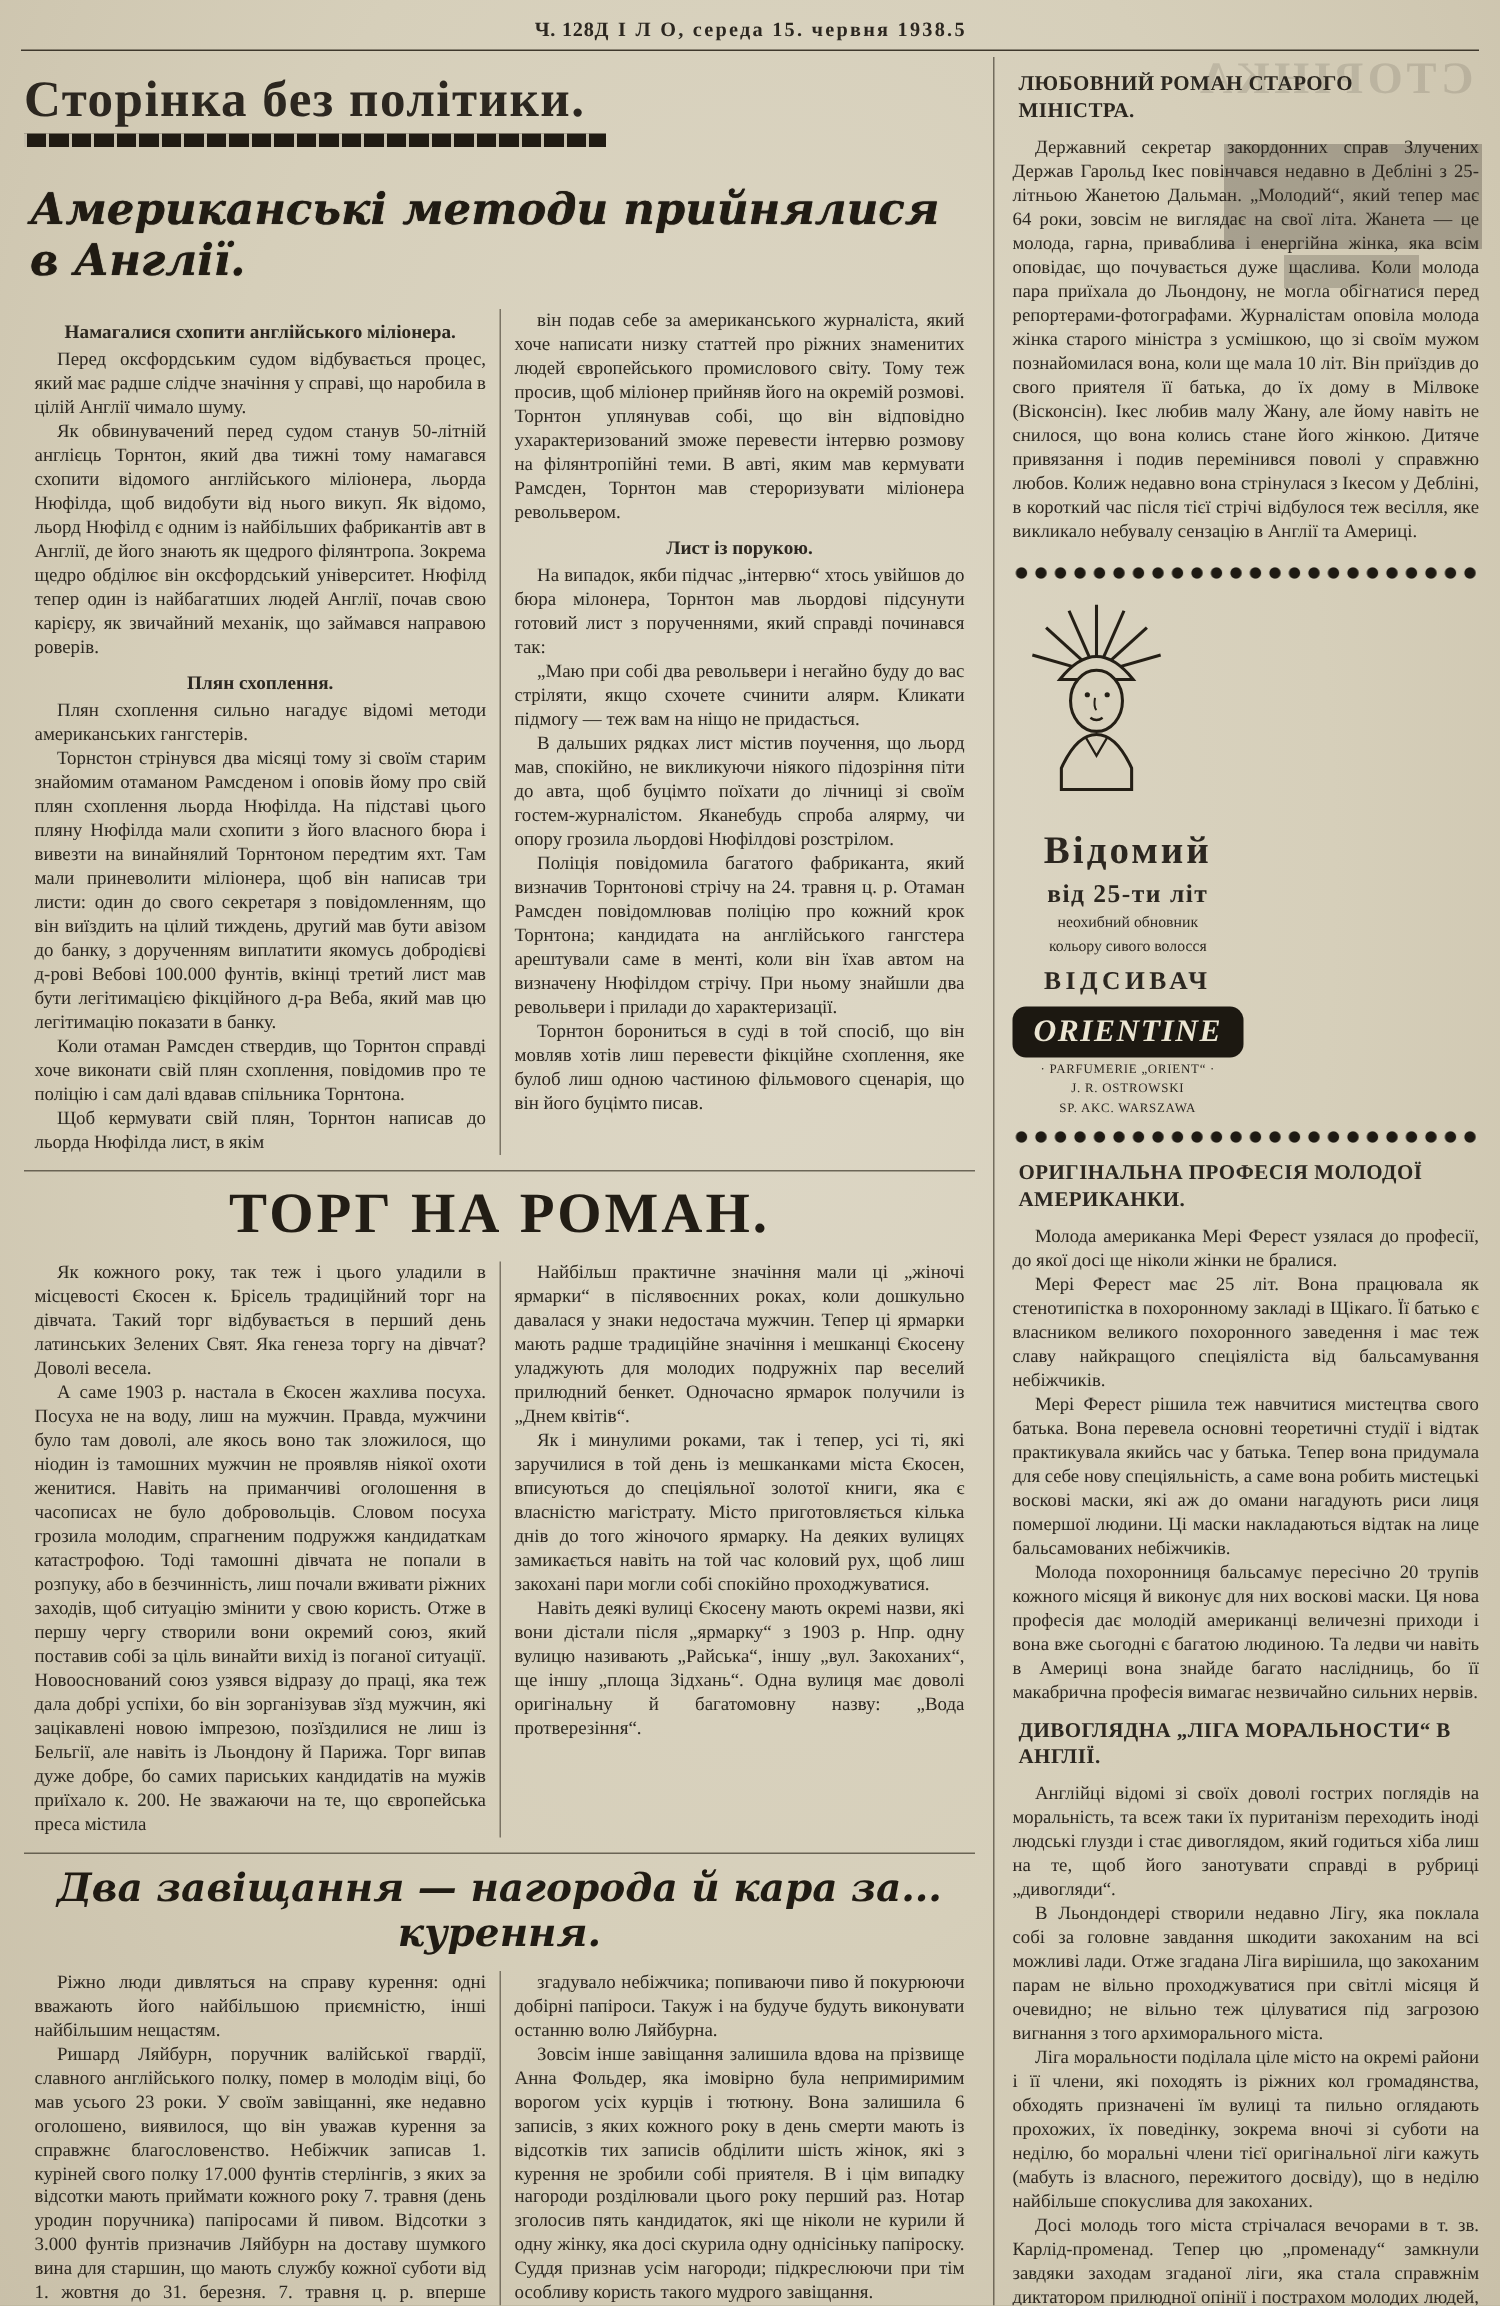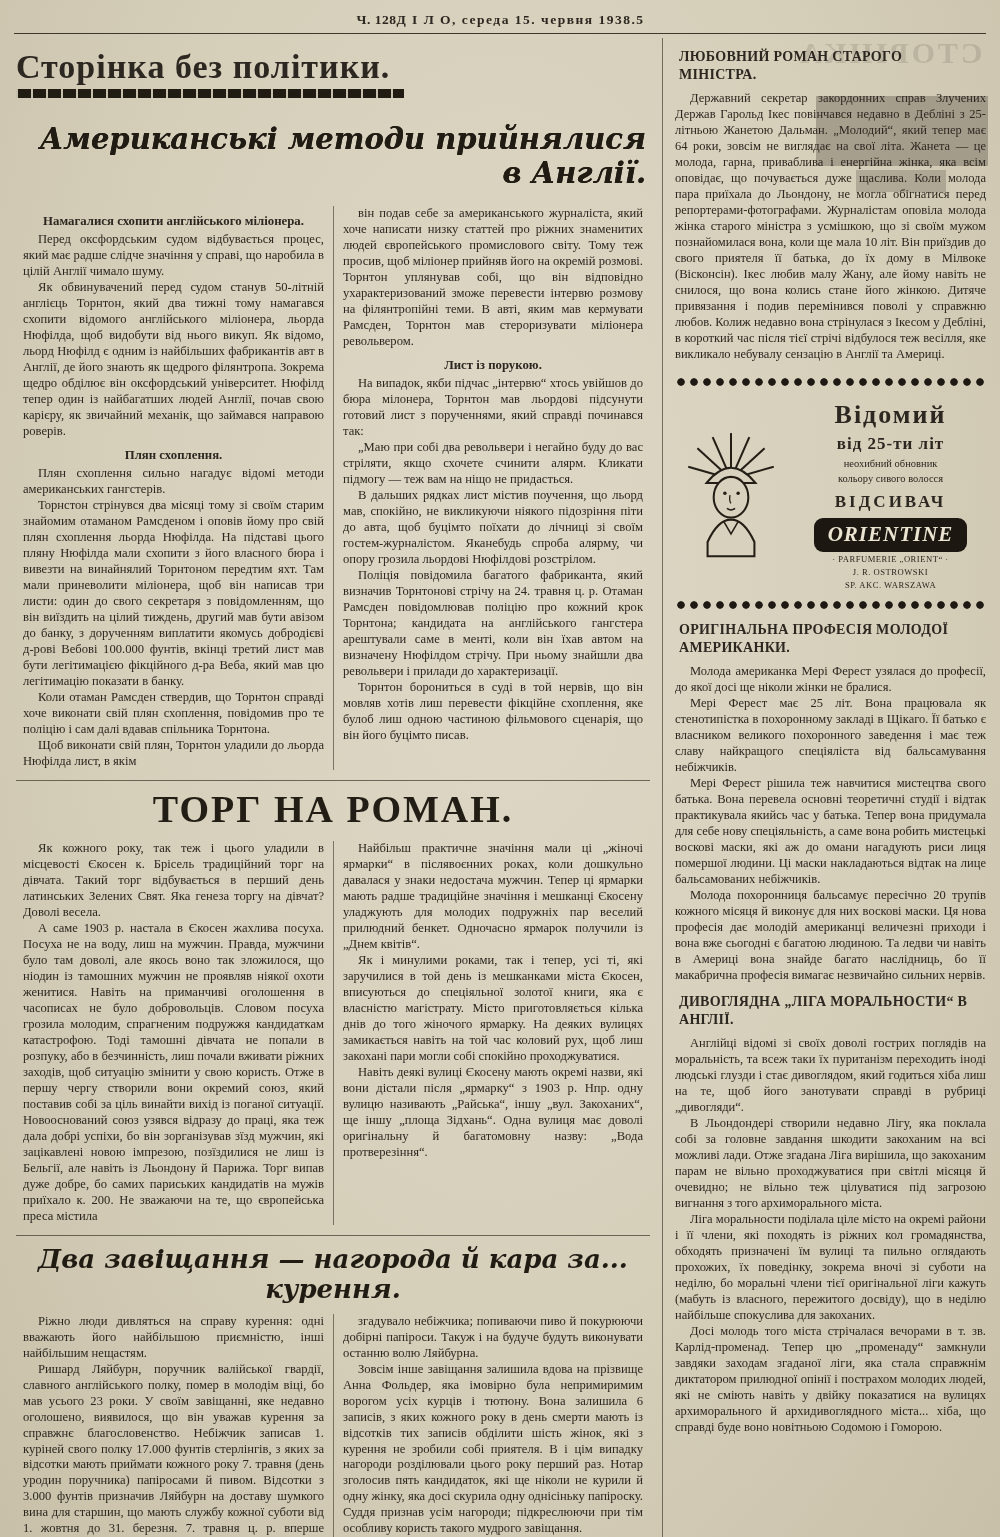--- a/index.html
+++ b/index.html
@@ -19,40 +19,40 @@
 
   .content { display:grid; grid-template-columns: 648px 1fr; padding:4px 14px 0 14px; }
   .left-area { padding-right:10px; }
   .right-col { border-left:1px solid rgba(60,54,42,.65); padding-left:12px; position:relative; font-size:12.5px; line-height:1.28; }
 
   h1,h2,h3 { margin:0; }
   .section-title { font-size:34px; font-weight:600; letter-spacing:1px; margin:10px 0 3px 2px; }
   .ornament-bar { width:388px; height:9px; background:#201b13; margin:2px 0 6px 2px;
     background-image:repeating-linear-gradient(90deg, rgba(216,209,189,.9) 0 2px, rgba(216,209,189,0) 2px 15px); }
 
-  .main-headline { font:italic 900 29px "DejaVu Serif", serif; text-align:right;
+  .main-headline { font:italic 900 29px "DejaVu Serif", serif; text-align:left;
     margin:24px 6px 16px 6px; text-shadow:0 0 .6px #1d1913; color:#201b13; }
 
   .two-col { display:grid; grid-template-columns:1fr 1fr; font-size:12.6px; line-height:1.27; }
   .two-col .col { padding:0 9px; min-width:0; }
   .two-col .col + .col { border-left:1px solid rgba(60,54,42,.6); }
   p { margin:0; text-indent:15px; text-align:justify; }
   .subhead { text-align:center; font-weight:bold; font-size:12.8px; margin:7px 0 3px 0; }
 
   .sect-rule { border-top:1px solid rgba(60,54,42,.7); margin:10px 2px 4px 2px; }
   .torg-headline { text-align:center; font-size:38px; font-weight:700; letter-spacing:2px; margin:6px 0 10px 0; color:#221d15; }
   .testament-headline { font:italic 900 26px "DejaVu Serif", serif; text-align:center; margin:8px 0 10px 0; color:#201b13; }
 
   .right-headline { text-align:left; font-weight:700; font-size:14px; letter-spacing:.3px; margin:10px 4px 6px 4px; }
 
   
   .ad { margin:14px 0 6px 0; }
   .chain { height:12px; background-image:radial-gradient(circle at 6px 6px, #1e1a13 3.4px, rgba(0,0,0,0) 4.1px);
     background-size:13px 12px; background-repeat:repeat-x; }
-  .ad-body { display:flex; align-items:center; gap:8px; padding:10px 0 8px 0; }
+  .ad-body { display:flex; align-items:flex-start; gap:20px; padding:10px 0 8px 0;flex-direction:column; }
   .ad-art { width:112px; flex:none; }
   .ad-text { flex:1; text-align:center; }
   .ad-l1 { font-size:26px; font-weight:700; letter-spacing:2px; }
   .ad-l2 { font-size:17px; font-weight:700; letter-spacing:1px; margin-top:2px; }
   .ad-l3,.ad-l4 { font-size:10.5px; margin-top:2px; }
   .ad-product { font-size:17px; font-weight:700; letter-spacing:3px; margin-top:5px; }
   .ad-brand { display:inline-block; background:#1c1811; color:#eae4d1; font-weight:700; font-style:italic;
     font-size:21px; padding:3px 14px 4px 14px; border-radius:9px; margin-top:6px; letter-spacing:1px; }
   .ad-f { font-size:8.6px; letter-spacing:.5px; margin-top:2px; }
 
@@ -87,30 +87,30 @@
 
       <div class="two-col">
         <div class="col">
           <h3 class="subhead">Намагалися схопити англійського міліонера.</h3>
           <p>Перед оксфордським судом відбувається процес, який має радше слідче значіння у справі, що наробила в цілій Англії чимало шуму.</p>
           <p>Як обвинувачений перед судом станув 50-літній англієць Торнтон, який два тижні тому намагався схопити відомого англійського міліонера, льорда Нюфілда, щоб видобути від нього викуп. Як відомо, льорд Нюфілд є одним із найбільших фабрикантів авт в Англії, де його знають як щедрого філянтропа. Зокрема щедро обділює він оксфордський університет. Нюфілд тепер один із найбагатших людей Англії, почав свою карієру, як звичайний механік, що займався направою роверів.</p>
           <h3 class="subhead">Плян схоплення.</h3>
           <p>Плян схоплення сильно нагадує відомі методи американських гангстерів.</p>
           <p>Торнстон стрінувся два місяці тому зі своїм старим знайомим отаманом Рамсденом і оповів йому про свій плян схоплення льорда Нюфілда. На підставі цього пляну Нюфілда мали схопити з його власного бюра і вивезти на винайнялий Торнтоном передтим яхт. Там мали приневолити міліонера, щоб він написав три листи: один до свого секретаря з повідомленням, що він виїздить на цілий тиждень, другий мав бути авізом до банку, з дорученням виплатити якомусь добродієві д-рові Вебові 100.000 фунтів, вкінці третий лист мав бути легітимацією фікційного д-ра Веба, який мав цю легітимацію показати в банку.</p>
           <p>Коли отаман Рамсден ствердив, що Торнтон справді хоче виконати свій плян схоплення, повідомив про те поліцію і сам далі вдавав спільника Торнтона.</p>
-          <p>Щоб виконати свій плян, Торнтон уладили до льорда Нюфілда лист, в якім</p>
+          <p>Щоб кермувати свій плян, Торнтон написав до льорда Нюфілда лист, в якім</p>
         </div>
         <div class="col">
           <p>він подав себе за американського журналіста, який хоче написати низку статтей про ріжних знаменитих людей європейського промислового світу. Тому теж просив, щоб міліонер прийняв його на окремій розмові. Торнтон уплянував собі, що він відповідно ухарактеризований зможе перевести інтервю розмову на філянтропійні теми. В авті, яким мав кермувати Рамсден, Торнтон мав стероризувати міліонера револьвером.</p>
           <h3 class="subhead">Лист із порукою.</h3>
           <p>На випадок, якби підчас „інтервю“ хтось увійшов до бюра мілонера, Торнтон мав льордові підсунути готовий лист з порученнями, який справді починався так:</p>
           <p>„Маю при собі два револьвери і негайно буду до вас стріляти, якщо схочете счинити алярм. Кликати підмогу — теж вам на ніщо не придасться.</p>
           <p>В дальших рядках лист містив поучення, що льорд мав, спокійно, не викликуючи ніякого підозріння піти до авта, щоб буцімто поїхати до лічниці зі своїм гостем-журналістом. Яканебудь спроба алярму, чи опору грозила льордові Нюфілдові розстрілом.</p>
           <p>Поліція повідомила багатого фабриканта, який визначив Торнтонові стрічу на 24. травня ц. р. Отаман Рамсден повідомлював поліцію про кожний крок Торнтона; кандидата на англійського гангстера арештували саме в менті, коли він їхав автом на визначену Нюфілдом стрічу. При ньому знайшли два револьвери і прилади до характеризації.</p>
-          <p>Торнтон боронитьcя в суді в той нервів, що він мовляв хотів лиш перевести фікційне схоплення, яке булоб лиш одною частиною фільмового сценарія, що він його буцімто писав.</p>
+          <p>Торнтон боронитьcя в суді в той спосіб, що він мовляв хотів лиш перевести фікційне схоплення, яке булоб лиш одною частиною фільмового сценарія, що він його буцімто писав.</p>
         </div>
       </div>
 
       <div class="sect-rule"></div>
 
       <h2 class="torg-headline">ТОРГ НА РОМАН.</h2>
 
       <div class="two-col">
         <div class="col">
           <p>Як кожного року, так теж і цього уладили в місцевості Єкосен к. Брісель традиційний торг на дівчата. Такий торг відбувається в перший день латинських Зелених Свят. Яка генеза торгу на дівчат? Доволі весела.</p>

